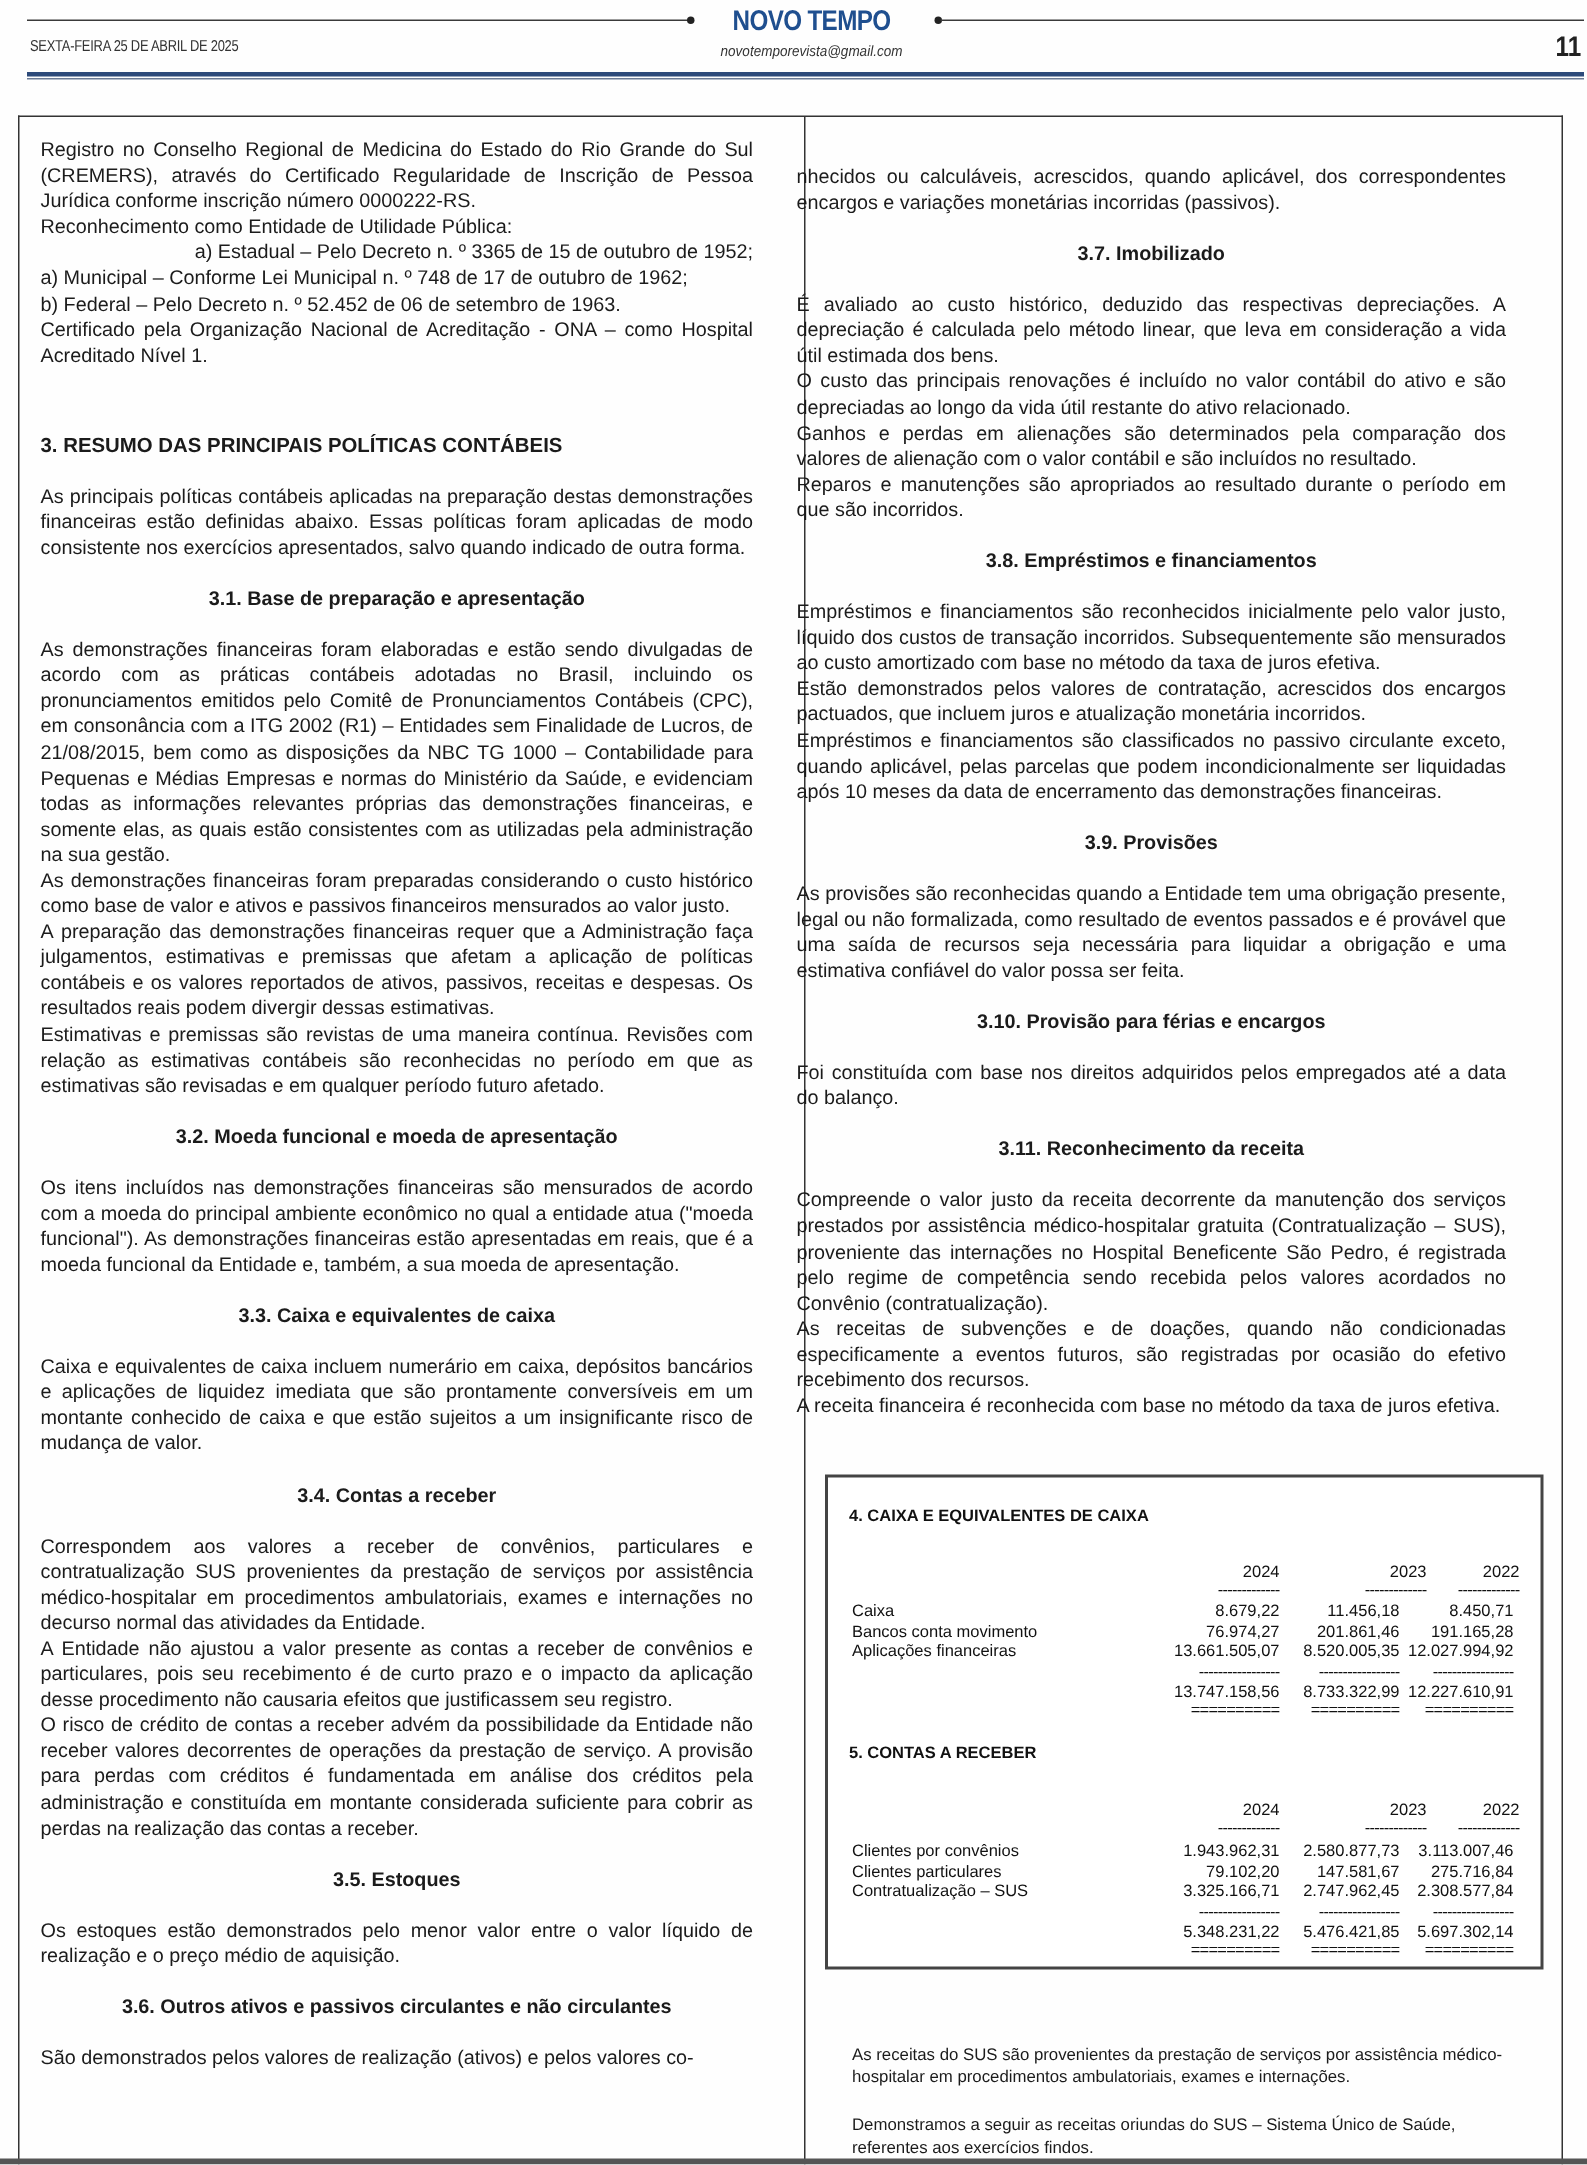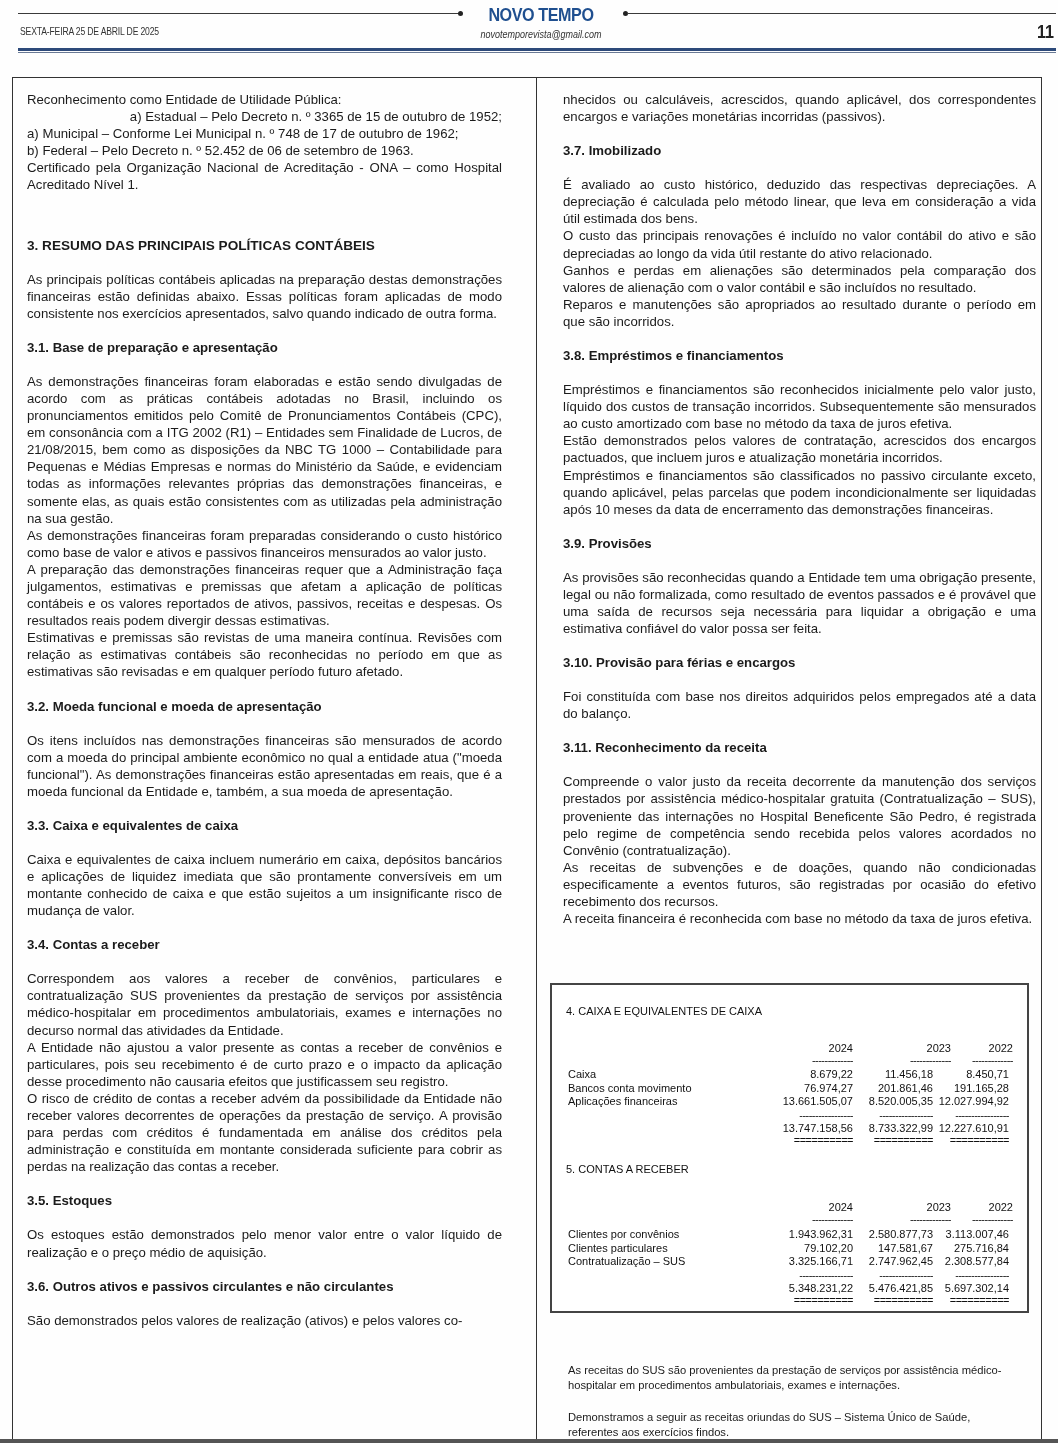--- a/index.html
+++ b/index.html
@@ -30,33 +30,33 @@
   .frame {
     position: absolute; left: 12px; top: 77px; width: 1030px; height: 1366px;
     border-left: 1px solid #333; border-top: 1px solid #333; border-right: 1px solid #333;
     box-sizing: border-box;
   }
   .divider { position: absolute; left: 536px; top: 78px; width: 1px; height: 1365px; background: #333; }
   .bottom-bar { position: absolute; left: 0; top: 1439px; width: 1058px; height: 4px; background: #555; }
 
   .col { position: absolute; top: 91px; font-size: 13.2px; line-height: 17.1px; text-align: justify; }
   .col.left { left: 27px; width: 475px; }
-  .col.right { left: 563px; width: 473px; }
+  .col.right { left: 531px; width: 473px; margin-top: 18px; }
   .col p { margin: 0; }
   .col .gap { height: 17px; }
   .col .gap2 { height: 34px; }
-  .col h3 { margin: 0; font-size: 13.2px; font-weight: bold; line-height: 17px; text-align: left; }
+  .col h3 { margin: 0; font-size: 13.2px; font-weight: bold; line-height: 17px; text-align: center; }
   .col h2 { margin: 0; font-size: 13.6px; font-weight: bold; line-height: 17px; text-align: left; }
 
   .table-box {
     position: absolute; left: 550px; top: 983px; width: 479px; height: 330px;
     border: 2px solid #444; box-sizing: border-box; background: #fff;
     font-size: 11px; line-height: 13.5px; color: #111;
   }
-  .tbl-title { position: absolute; left: 14px; font-weight: normal; font-size: 11px; }
+  .tbl-title { position: absolute; left: 14px; font-weight: bold; font-size: 11px; }
   .tbl-row { position: absolute; left: 16px; width: 460px; height: 13.5px; }
   .tbl-row .lbl { position: absolute; left: 0; }
   .tbl-row .v { position: absolute; width: 95px; text-align: right; white-space: nowrap; }
   .tbl-row .v.c1 { left: 190px; }
   .tbl-row .v.c2 { left: 270px; }
   .tbl-row .v.c3 { left: 346px; }
   .tbl-row.years .v { text-align: right; width: 80px; }
   .tbl-row.years .v.c1 { left: 205px; }
   .tbl-row.years .v.c2 { left: 303px; }
   .tbl-row.years .v.c3 { left: 365px; }
@@ -78,20 +78,21 @@
   <div class="date">SEXTA-FEIRA 25 DE ABRIL DE 2025</div>
   <div class="page-num">11</div>
   <div class="head-rule1"></div>
   <div class="head-rule2"></div>
 </div>
 
 <div class="frame"></div>
 <div class="divider"></div>
 
 <div class="col left">
+  <p>Registro no Conselho Regional de Medicina do Estado do Rio Grande do Sul (CREMERS), através do Certificado Regularidade de Inscrição de Pessoa Jurídica conforme inscrição número 0000222-RS.</p>
   <p style="text-align:left">Reconhecimento como Entidade de Utilidade Pública:</p>
   <p style="text-align:right">a) Estadual – Pelo Decreto n. º 3365 de 15 de outubro de 1952;</p>
   <p style="text-align:left">a) Municipal – Conforme Lei Municipal n. º 748 de 17 de outubro de 1962;</p>
   <p style="text-align:left">b) Federal – Pelo Decreto n. º 52.452 de 06 de setembro de 1963.</p>
   <p>Certificado pela Organização Nacional de Acreditação - ONA – como Hospital Acreditado Nível 1.</p>
   <div class="gap2"></div>
   <h2 style="margin-top:9px">3. RESUMO DAS PRINCIPAIS POLÍTICAS CONTÁBEIS</h2>
   <div class="gap"></div>
   <p>As principais políticas contábeis aplicadas na preparação destas demonstrações financeiras estão definidas abaixo. Essas políticas foram aplicadas de modo consistente nos exercícios apresentados, salvo quando indicado de outra forma.</p>
   <div class="gap"></div>

